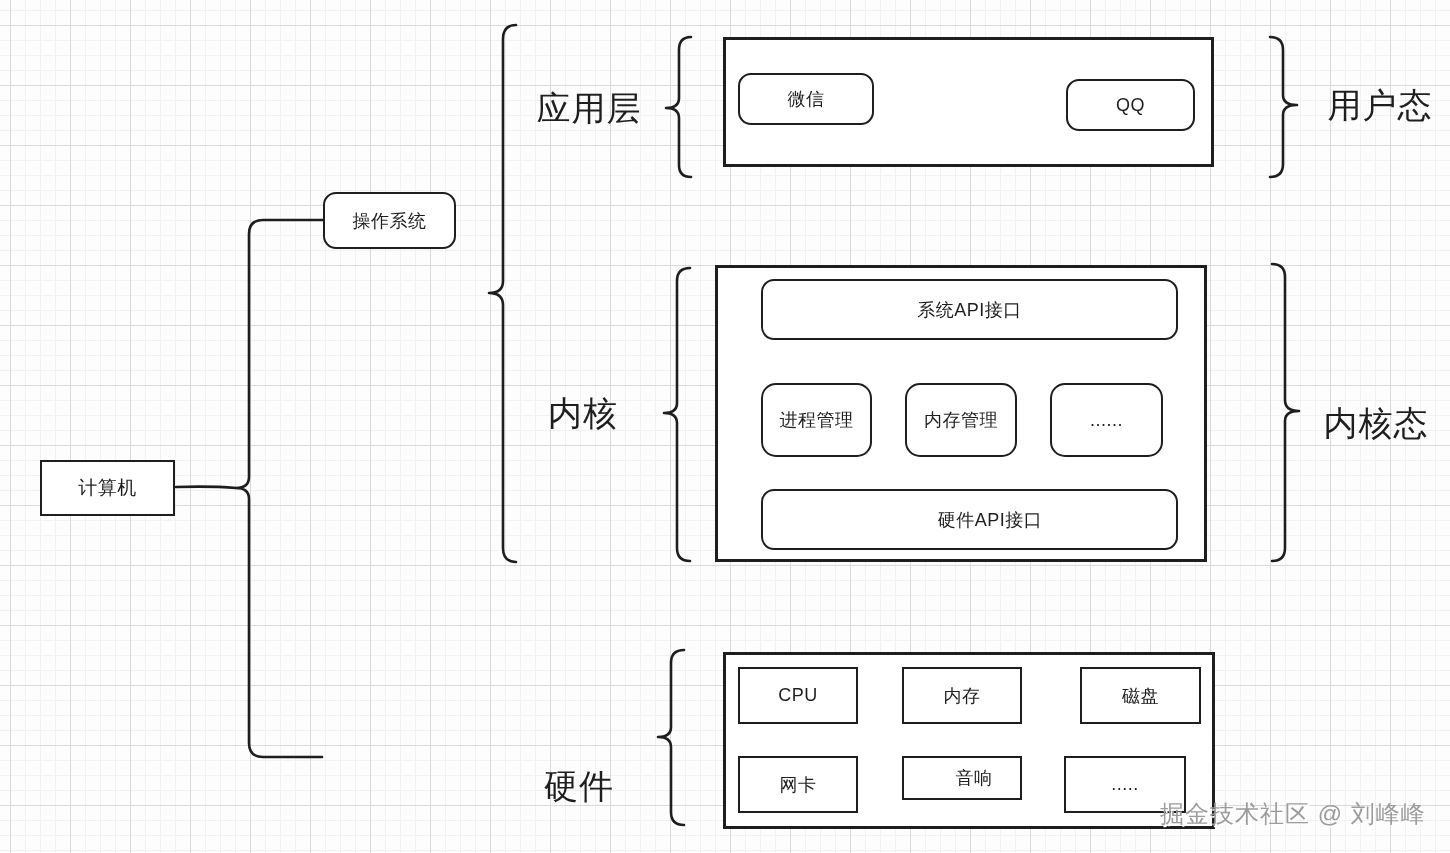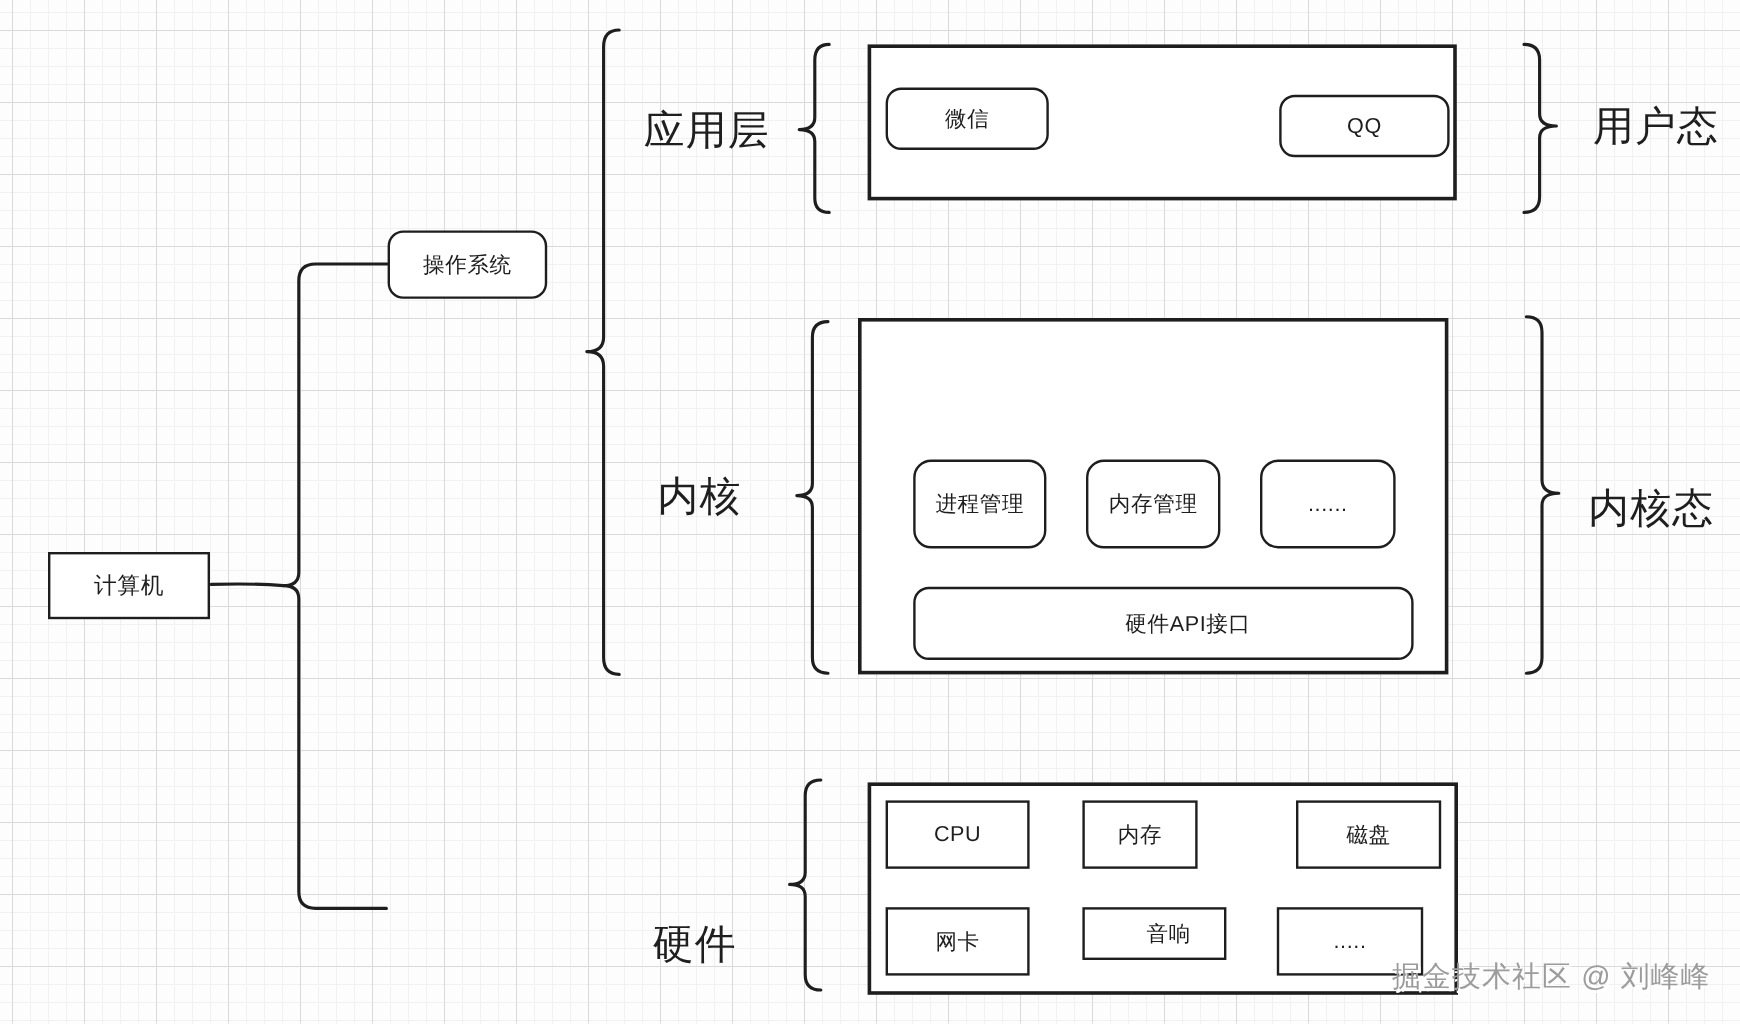--- a/index.html
+++ b/index.html
@@ -88,30 +88,33 @@
     <span>操作系统</span>
   </div>
 
   <div class="layer-label" style="left:589px; top:109px;">应用层</div>
 
   <div class="outer-box" style="left:723px; top:37px; width:491px; height:130px;"></div>
 
   <div class="rbox" style="left:738px; top:73px; width:136px; height:52px;">
     <span>微信</span>
   </div>
-  <div class="rbox" style="left:1066px; top:79px; width:142px; height:52px;">
+  <div class="rbox" style="left:1066px; top:79px; width:129px; height:52px;">
     <span>QQ</span>
   </div>
 
   <div class="layer-label" style="left:1380px; top:106px;">用户态</div>
 
   <div class="layer-label" style="left:583px; top:414px;">内核</div>
 
   <div class="outer-box" style="left:715px; top:265px; width:492px; height:297px;"></div>
 
+  <div class="rbox" style="left:761px; top:279px; width:417px; height:61px;">
+    <span>系统API接口</span>
+  </div>
 
   <div class="rbox" style="left:761px; top:383px; width:111px; height:74px; border-radius:15px;">
     <span>进程管理</span>
   </div>
   <div class="rbox" style="left:905px; top:383px; width:112px; height:74px; border-radius:15px;">
     <span>内存管理</span>
   </div>
   <div class="rbox" style="left:1050px; top:383px; width:113px; height:74px; border-radius:15px;">
     <span>......</span>
   </div>
@@ -122,21 +125,21 @@
 
   <div class="layer-label" style="left:1376px; top:424px;">内核态</div>
 
   <div class="layer-label" style="left:579px; top:756px;margin-top:31px;">硬件</div>
 
   <div class="outer-box" style="left:723px; top:652px; width:492px; height:177px;"></div>
 
   <div class="box" style="left:738px; top:667px; width:120px; height:57px;">
     <span>CPU</span>
   </div>
-  <div class="box" style="left:902px; top:667px; width:96px; height:57px;">
+  <div class="box" style="left:902px; top:667px; width:120px; height:57px;">
     <span>内存</span>
   </div>
   <div class="box" style="left:1064px; top:667px; width:121px; height:57px;margin-left:16px;">
     <span>磁盘</span>
   </div>
   <div class="box" style="left:738px; top:756px; width:120px; height:57px;">
     <span>网卡</span>
   </div>
   <div class="box" style="left:902px; top:756px; width:120px; height:44px;padding-left:24px;">
     <span>音响</span>

